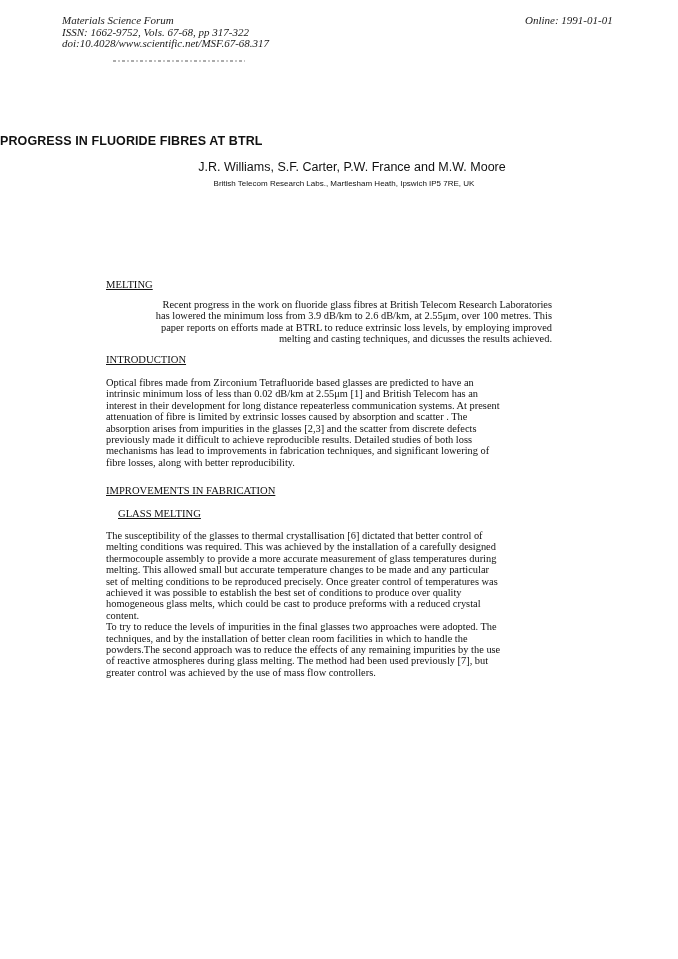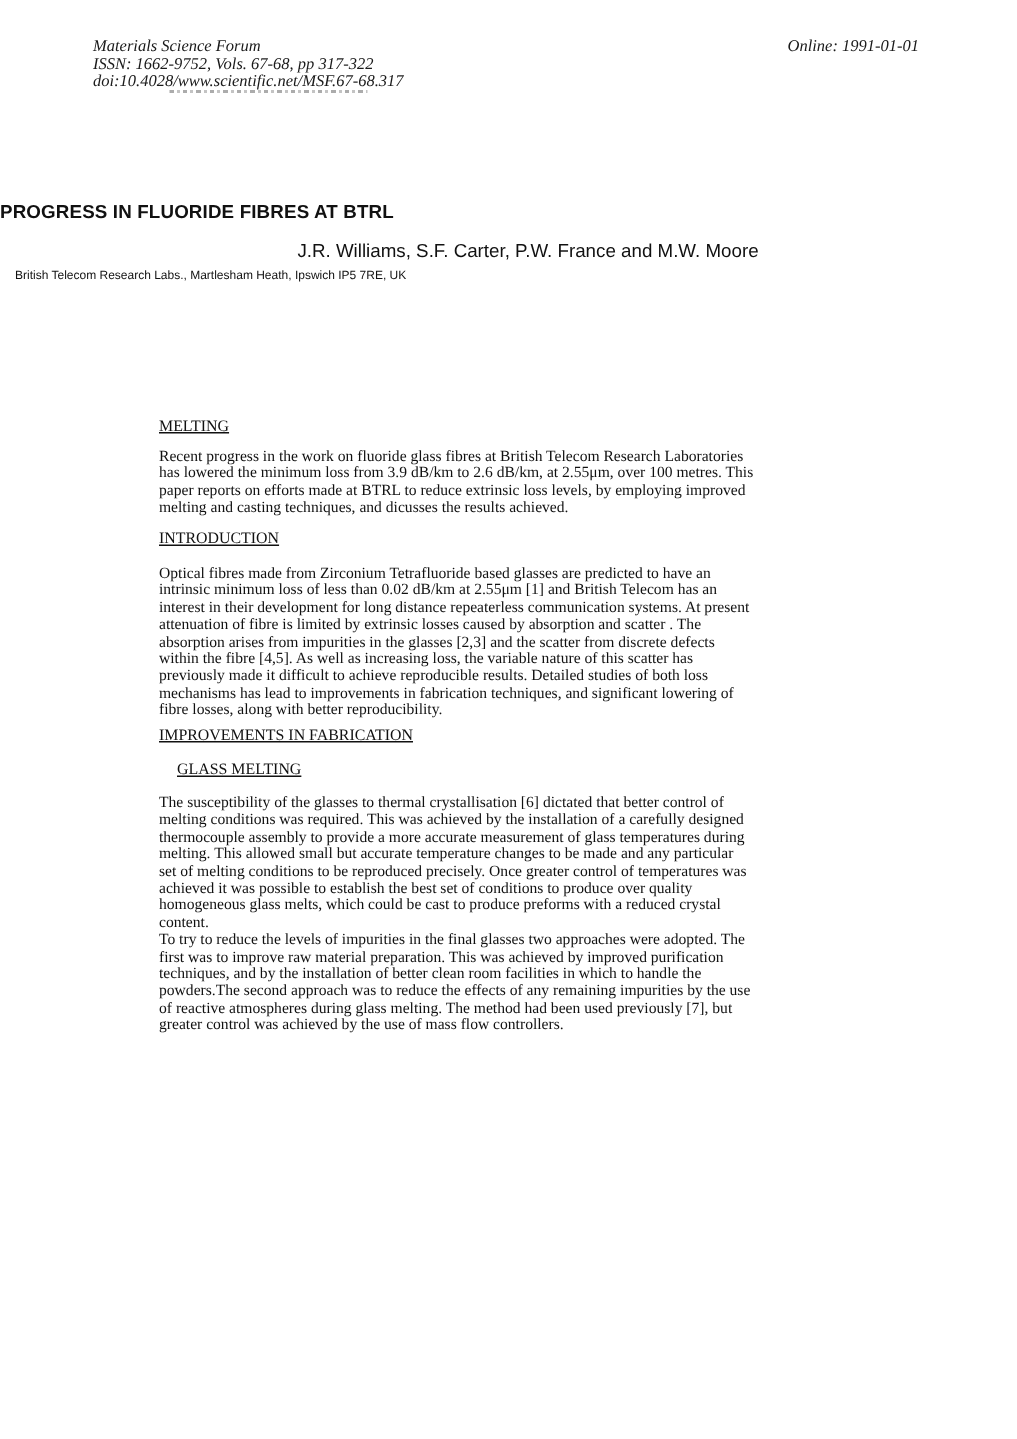--- a/index.html
+++ b/index.html
@@ -15,21 +15,20 @@
     color: #111111;
     font-family: "Liberation Serif", serif;
   }
   .hdr {
     position: absolute;
     font-family: "Liberation Serif", serif;
     font-style: italic;
     font-size: 11px;
     line-height: 11.5px;
     color: #1a1a1a;
-    margin-top: 11px;
   }
   .hdr-left { left: 62px; top: 15px; }
   .hdr-right { left: 525px; top: 15px; }
   .hdr-line { white-space: nowrap; }
   .smudge {
     position: absolute;
     left: 113px;
     top: 60px;
     width: 132px;
     height: 2px;
@@ -55,21 +54,21 @@
     font-family: "Liberation Sans", sans-serif;
     font-size: 12.5px;
     padding-left: 26px;
     box-sizing: border-box;
   }
   .affil {
     position: absolute;
     left: 0;
     width: 678px;
     top: 179px;
-    text-align: left;
+    text-align: center;
     font-family: "Liberation Sans", sans-serif;
     font-size: 8px;
     padding-left: 10px;
     box-sizing: border-box;
   }
   .body-text {
     position: absolute;
     left: 106px;
     width: 446px;
     font-family: "Liberation Serif", serif;
@@ -98,51 +97,49 @@
   <span class="hdr-line">doi:10.4028/www.scientific.net/MSF.67-68.317</span><br>
 </div>
 <div class="hdr hdr-right">Online: 1991-01-01</div>
 <div class="smudge"></div>
 
 <div class="title">PROGRESS IN FLUORIDE FIBRES AT BTRL</div>
 <div class="authors">J.R. Williams, S.F. Carter, P.W. France and M.W. Moore</div>
 <div class="affil">British Telecom Research Labs., Martlesham Heath, Ipswich IP5 7RE, UK</div>
 
 <div class="heading" style="top:279px;">MELTING</div>
-<div class="body-text" style="top:299px;">
+<div class="body-text" style="top:299px;text-align:right;">
   <span class="para-line">Recent progress in the work on fluoride glass fibres at British Telecom Research Laboratories</span>
   <span class="para-line">has lowered the minimum loss from 3.9 dB/km to 2.6 dB/km, at 2.55μm, over 100 metres. This</span>
   <span class="para-line">paper reports on efforts made at BTRL to reduce extrinsic loss levels, by employing improved</span>
   <span class="para-line">melting and casting techniques, and dicusses the results achieved.</span>
 </div>
 
 <div class="heading" style="top:354px;">INTRODUCTION</div>
 <div class="body-text" style="top:377px;">
   <span class="para-line">Optical fibres made from Zirconium Tetrafluoride based glasses are predicted to have an</span>
   <span class="para-line">intrinsic minimum loss of less than 0.02 dB/km at 2.55μm [1] and British Telecom has an</span>
   <span class="para-line">interest in their development for long distance repeaterless communication systems. At present</span>
   <span class="para-line">attenuation of fibre is limited by extrinsic losses caused by absorption and scatter . The</span>
   <span class="para-line">absorption arises from impurities in the glasses [2,3] and the scatter from discrete defects</span>
-  <span class="para-line">within the fibre [4,5]. As well as increasing loss, the variable nature of this scatter has</span>
   <span class="para-line">previously made it difficult to achieve reproducible results. Detailed studies of both loss</span>
   <span class="para-line">mechanisms has lead to improvements in fabrication techniques, and significant lowering of</span>
   <span class="para-line">fibre losses, along with better reproducibility.</span>
 </div>
 
 <div class="heading" style="top:485px;">IMPROVEMENTS IN FABRICATION</div>
 
 <div class="heading" style="top:508px;margin-left:12px;">GLASS MELTING</div>
 <div class="body-text" style="top:530px;">
   <span class="para-line">The susceptibility of the glasses to thermal crystallisation [6]  dictated that better control of</span>
   <span class="para-line">melting conditions was required. This was achieved by the installation of a carefully designed</span>
   <span class="para-line">thermocouple assembly to provide a more accurate measurement of glass temperatures during</span>
   <span class="para-line">melting. This allowed small but accurate temperature changes to be made and any particular</span>
   <span class="para-line">set of melting conditions to be reproduced precisely. Once greater control of temperatures was</span>
   <span class="para-line">achieved it was possible to establish the best set of conditions to produce over quality</span>
   <span class="para-line">homogeneous glass melts, which could be cast to produce preforms with a reduced crystal</span>
   <span class="para-line">content.</span>
   <span class="para-line">To try to reduce the levels of impurities in the final glasses two approaches were adopted. The</span>
-  <span class="para-line">first was to improve raw material preparation. This was achieved by improved purification</span>
   <span class="para-line">techniques, and by the installation of better clean room facilities in which to handle the</span>
   <span class="para-line">powders.The second approach was to reduce the effects of any remaining impurities by the use</span>
   <span class="para-line">of reactive atmospheres during glass melting. The method had been used previously [7], but</span>
   <span class="para-line">greater control was achieved by the use of mass flow controllers.</span>
 </div>
 
 </body></html>

